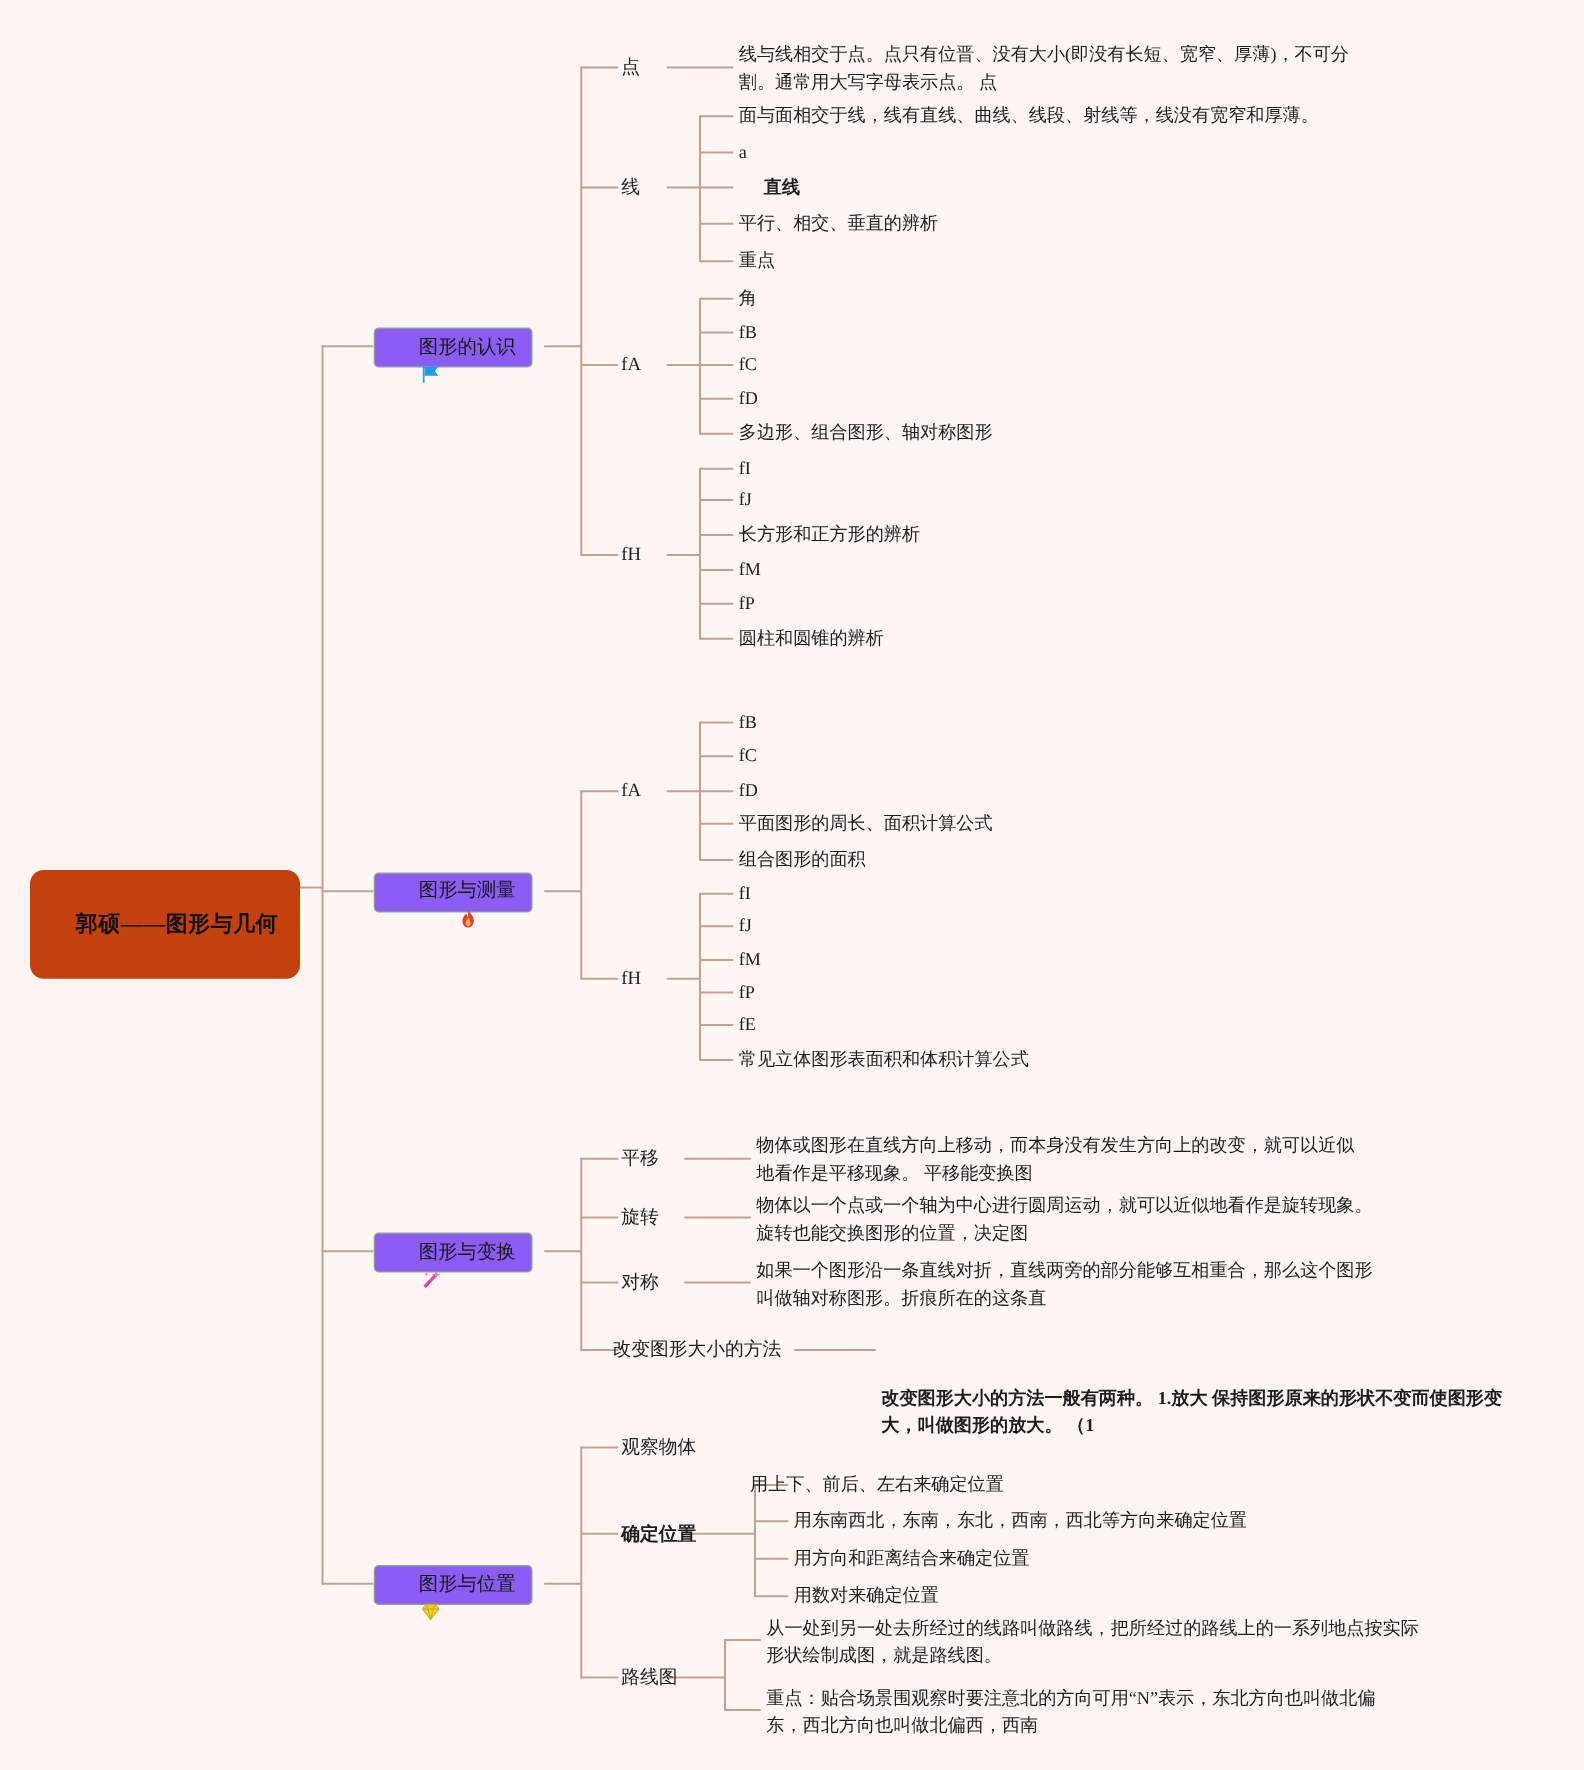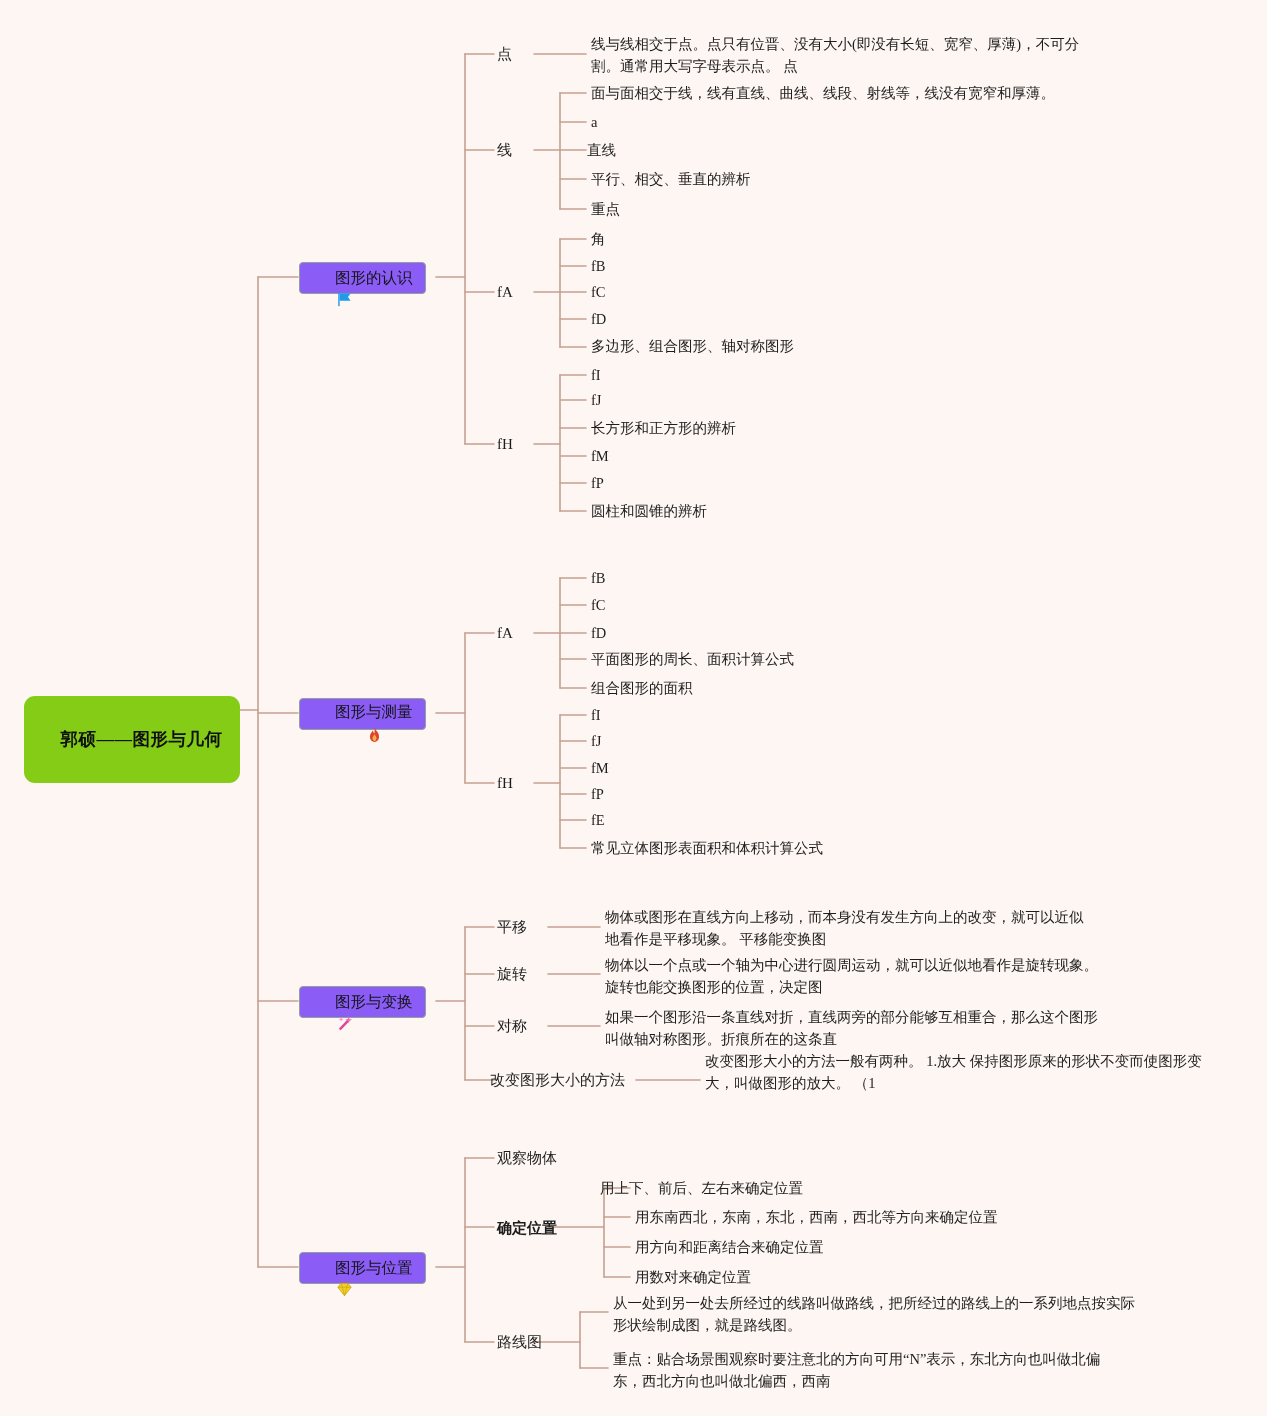--- a/index.html
+++ b/index.html
@@ -23,21 +23,21 @@
     pointer-events: none;
   }
   .node {
     position: absolute;
     white-space: pre;
     color: #1d1d1d;
     line-height: 1.38;
   }
   
   .root {
-    background: #84cc16;
+    background: #c2410c;
     border-radius: 11px;
     padding: 7px 17px 8px 17px;
     font-size: 17.5px;
     font-weight: bold;
     letter-spacing: 0.5px;
     color: #111;
   }
   
   .branch {
     display: flex;
@@ -221,21 +221,21 @@
 
   <div class="node lvl2" style="left:497px; top:44px;"><span>点</span></div>
   <div class="node lvl2" style="left:497px; top:140px;"><span>线</span></div>
   <div class="node lvl2" style="left:497px; top:282px;"><span>fA</span></div>
   <div class="node lvl2" style="left:497px; top:434px;"><span>fH</span></div>
 
   <div class="node lvl3" style="left:591px; top:83px;"><span>面与面相交于线，线有直线、曲线、线段、射线等，线没有宽窄和厚薄。</span></div>
 
   <div class="node para" style="left:591px; top:33px; width:490px;"><span>线与线相交于点。点只有位晋、没有大小(即没有长短、宽窄、厚薄)，不可分割。通常用大写字母表示点。 点</span></div>
   <div class="node lvl3" style="left:591px; top:112px;"><span>a</span></div>
-  <div class="node lvl3" style="left:587px; top:140px;"><span>直线</span></div>
+  <div class="node lvl3" style="left:611px; top:140px;font-weight:bold;"><span>直线</span></div>
   <div class="node lvl3" style="left:591px; top:169px;"><span>平行、相交、垂直的辨析</span></div>
   <div class="node lvl3" style="left:591px; top:199px;"><span>重点</span></div>
 
   <div class="node lvl3" style="left:591px; top:229px;"><span>角</span></div>
   <div class="node lvl3" style="left:591px; top:256px;"><span>fB</span></div>
   <div class="node lvl3" style="left:591px; top:282px;"><span>fC</span></div>
   <div class="node lvl3" style="left:591px; top:309px;"><span>fD</span></div>
   <div class="node lvl3" style="left:591px; top:336px;"><span>多边形、组合图形、轴对称图形</span></div>
 
   <div class="node lvl3" style="left:591px; top:365px;"><span>fI</span></div>
@@ -262,21 +262,21 @@
   <div class="node lvl3" style="left:591px; top:838px;"><span>常见立体图形表面积和体积计算公式</span></div>
 
   <div class="node lvl2" style="left:497px; top:917px;"><span>平移</span></div>
   <div class="node lvl2" style="left:497px; top:964px;"><span>旋转</span></div>
   <div class="node lvl2" style="left:497px; top:1016px;"><span>对称</span></div>
   <div class="node lvl2" style="left:490px; top:1070px;"><span>改变图形大小的方法</span></div>
 
   <div class="node para" style="left:605px; top:906px; width:480px;"><span>物体或图形在直线方向上移动，而本身没有发生方向上的改变，就可以近似地看作是平移现象。 平移能变换图</span></div>
   <div class="node para" style="left:605px; top:954px; width:497px;"><span>物体以一个点或一个轴为中心进行圆周运动，就可以近似地看作是旋转现象。 旋转也能交换图形的位置，决定图</span></div>
   <div class="node para" style="left:605px; top:1006px; width:500px;"><span>如果一个图形沿一条直线对折，直线两旁的部分能够互相重合，那么这个图形叫做轴对称图形。折痕所在的这条直</span></div>
-  <div class="node para" style="left:705px; top:1050px; width:498px;"><span>改变图形大小的方法一般有两种。 1.放大 保持图形原来的形状不变而使图形变大，叫做图形的放大。 （1</span></div>
+  <div class="node para" style="left:705px; top:1108px; width:498px;font-weight:bold;"><span>改变图形大小的方法一般有两种。 1.放大 保持图形原来的形状不变而使图形变大，叫做图形的放大。 （1</span></div>
 
   <div class="node lvl2" style="left:497px; top:1148px;"><span>观察物体</span></div>
   <div class="node lvl2" style="left:497px; top:1218px;font-weight:bold;"><span>确定位置</span></div>
   <div class="node lvl2" style="left:497px; top:1332px;"><span>路线图</span></div>
 
   <div class="node lvl3" style="left:600px; top:1178px;"><span>用上下、前后、左右来确定位置</span></div>
   <div class="node lvl3" style="left:635px; top:1207px;"><span>用东南西北，东南，东北，西南，西北等方向来确定位置</span></div>
   <div class="node lvl3" style="left:635px; top:1237px;"><span>用方向和距离结合来确定位置</span></div>
   <div class="node lvl3" style="left:635px; top:1267px;"><span>用数对来确定位置</span></div>
 

